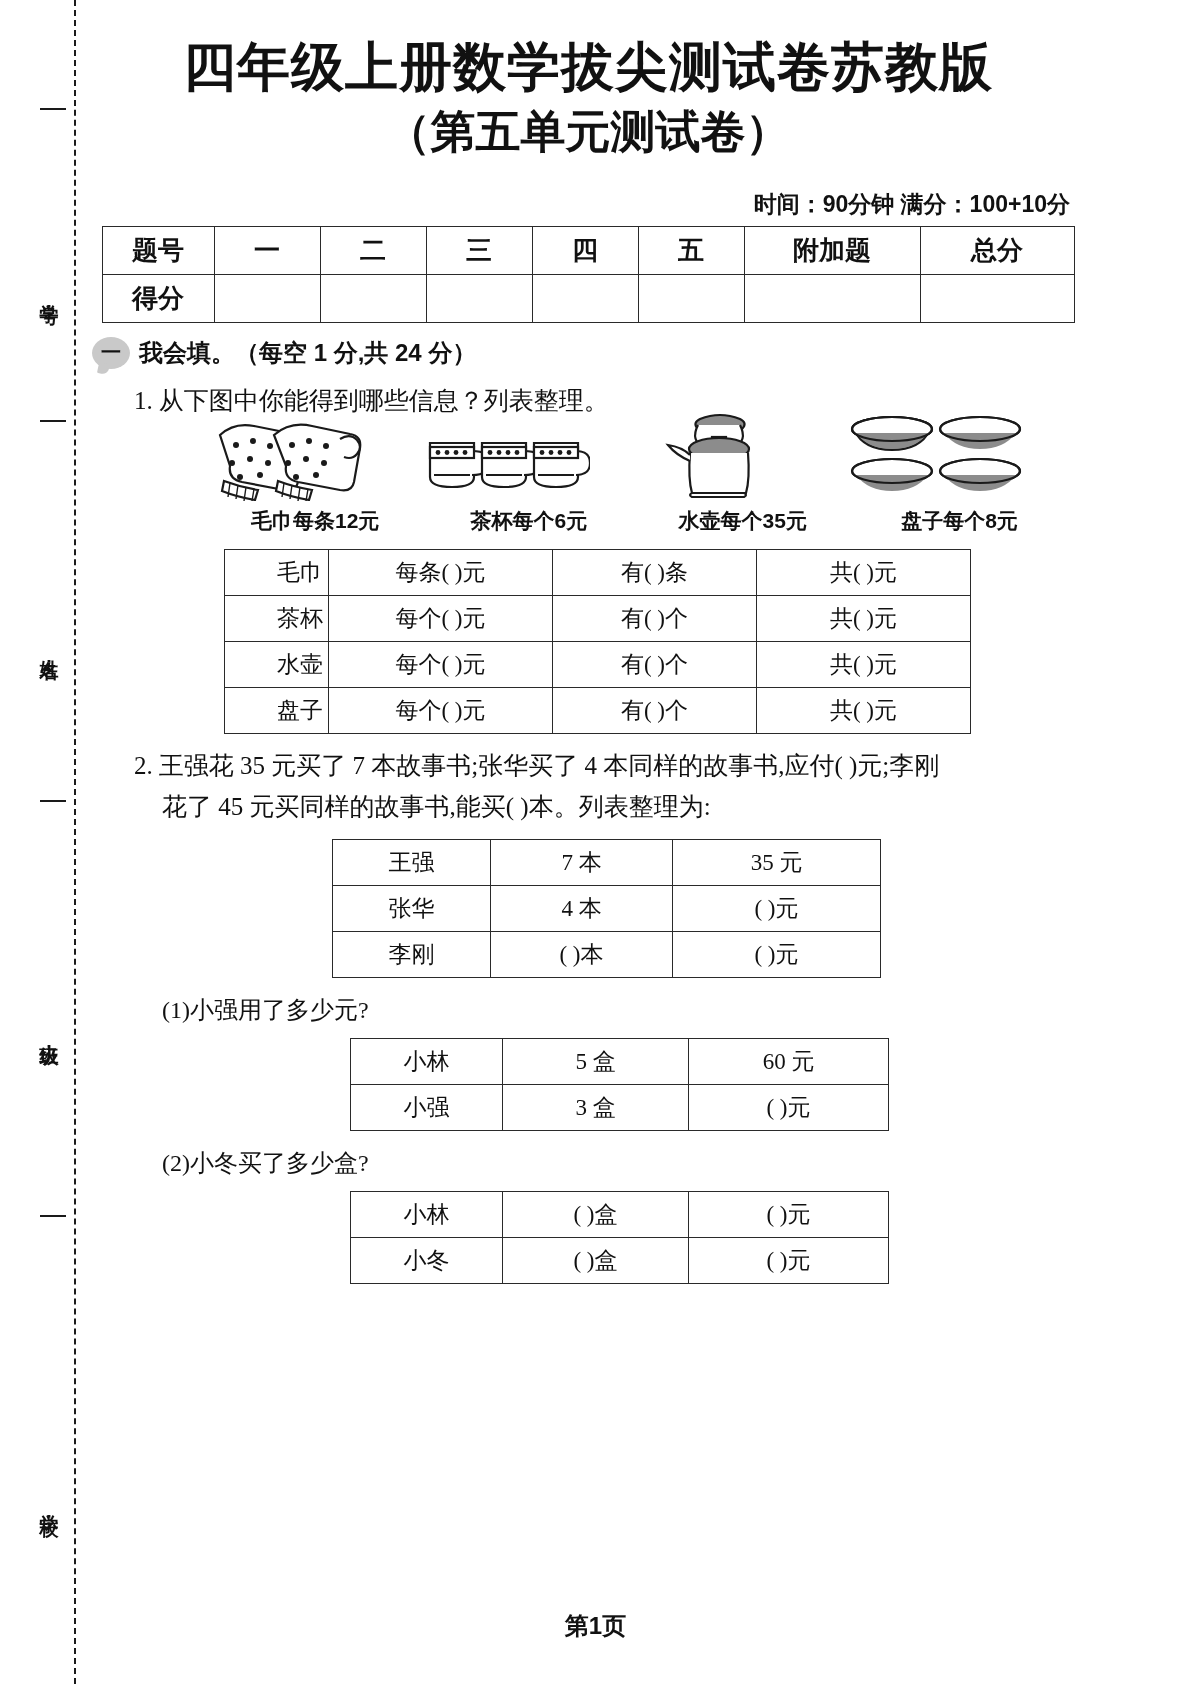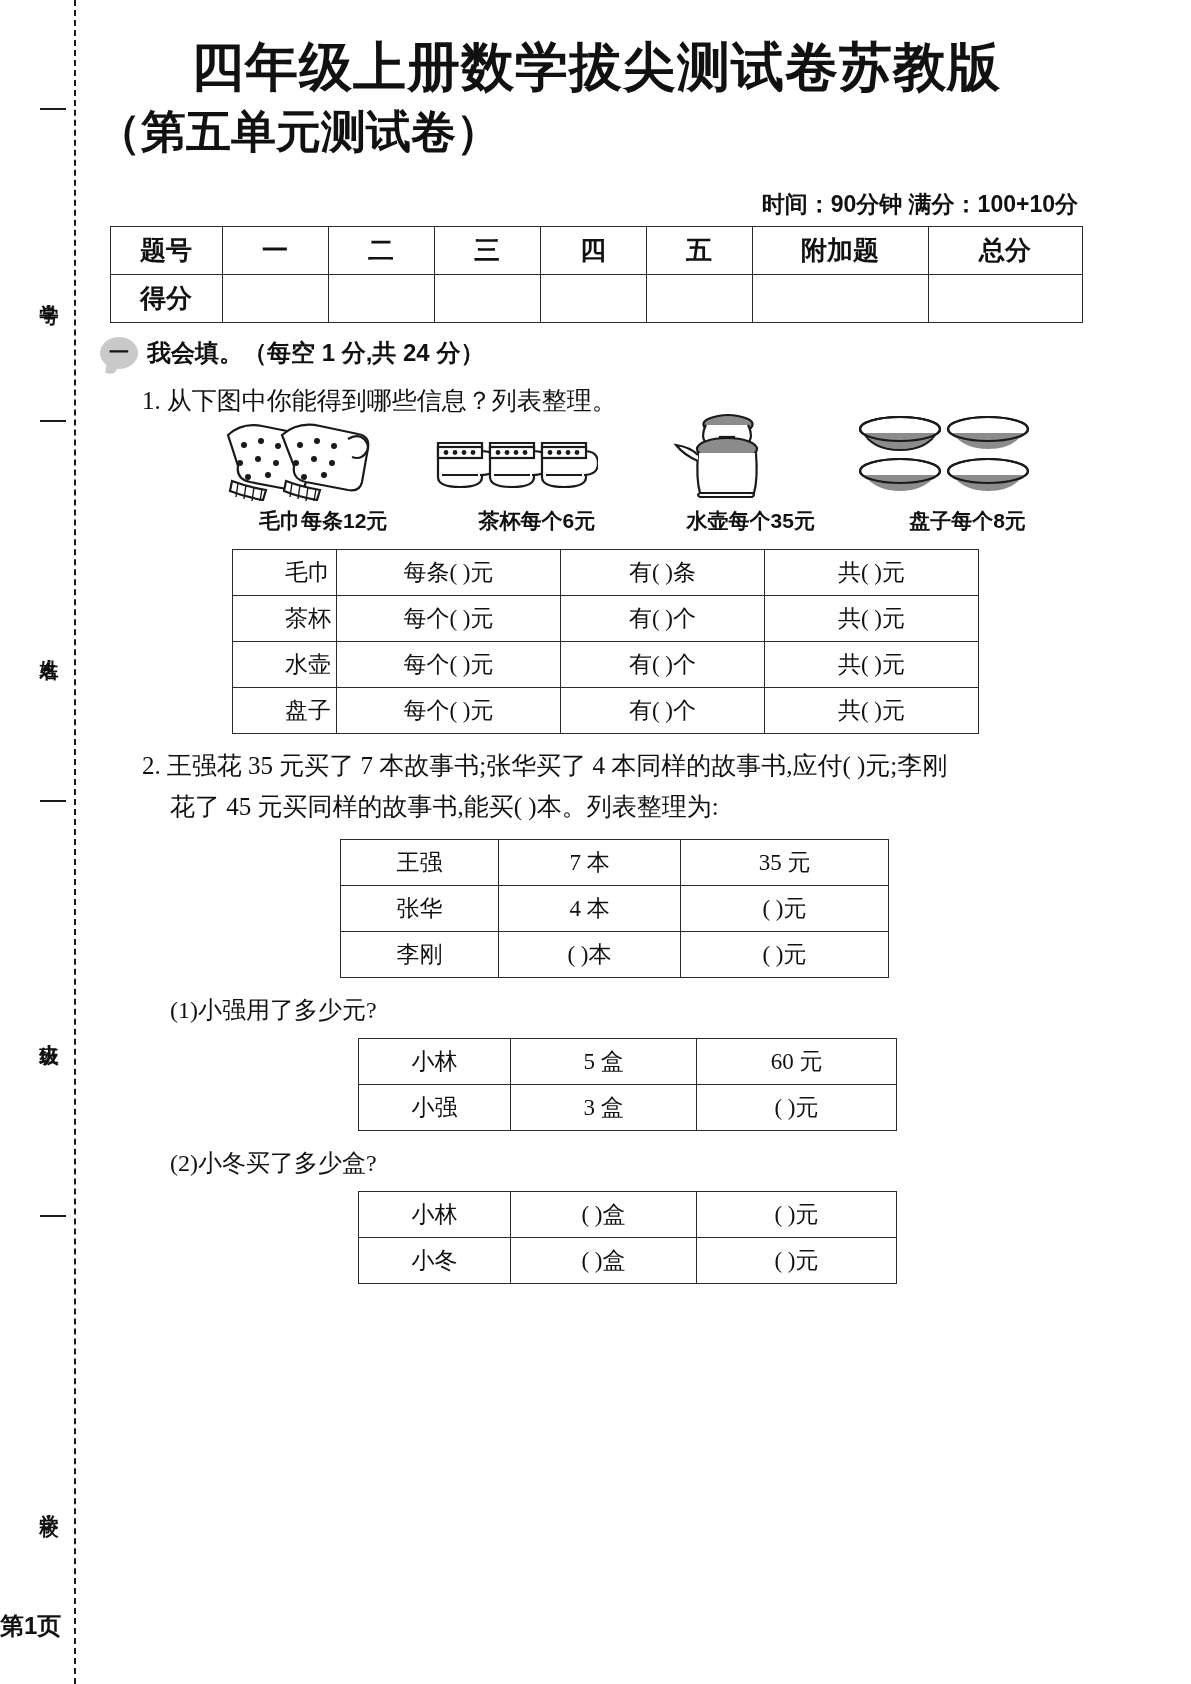--- a/index.html
+++ b/index.html
@@ -33,35 +33,35 @@
     white-space:nowrap;
   }
   .margin-rule {
     position:absolute; left:40px; width:26px; height:0;
     border-top:2px solid #1a1a1a;
   }
 
   
   #page {
     position:absolute;
-    left:96px; top:0; width:1000px; height:1684px;
+    left:88px; top:0; width:1000px; height:1684px;
   }
 
   h1.title {
     margin:0; padding-top:36px;
     text-align:center;
     font-family:"Liberation Sans","DejaVu Sans",sans-serif;
     font-weight:bold;
     font-size:53px;
     line-height:1.18;
     letter-spacing:1px;
   }
   h2.subtitle {
     margin:6px 0 0 0;
-    text-align:left;
+    text-align:center;
     font-family:"Liberation Sans","DejaVu Sans",sans-serif;
     font-weight:bold;
     font-size:45px;
     line-height:1.2;
   }
 
   .meta-line {
     margin:30px 18px 6px 0;
     text-align:right;
     font-family:"Liberation Sans","DejaVu Sans",sans-serif;
@@ -170,21 +170,21 @@
   table.t3 td.c0 { width:152px; }
   table.t3 td.c1 { width:186px; }
   table.t3 td.c2 { width:200px; }
 
   .subq { font-size:24px; margin:16px 0 0 74px; }
 
   
   #footer {
     position:absolute;
     left:0; right:0; bottom:42px;
-    text-align:left;
+    text-align:center;
   }
   #footer span {
     font-family:"Liberation Sans","DejaVu Sans",sans-serif;
     font-weight:bold; font-size:24px;
   }
 </style>
 </head>
 <body>
 
 <div id="dashed-line"></div>

